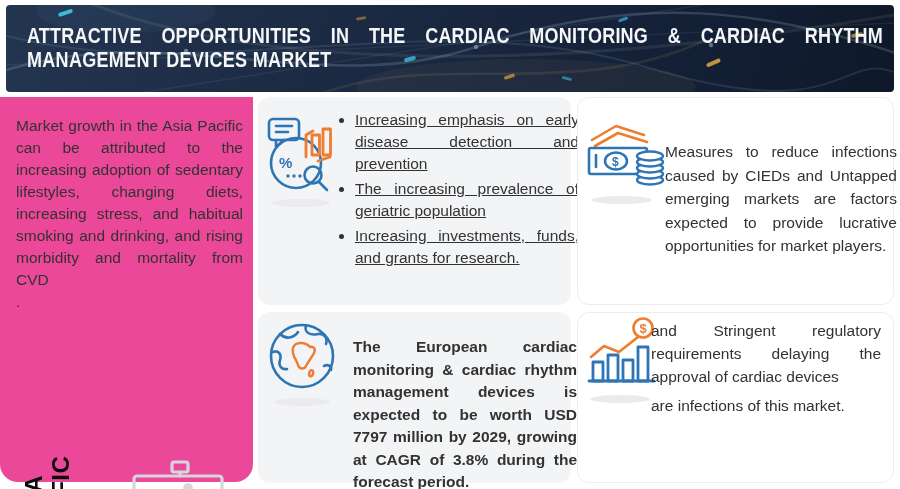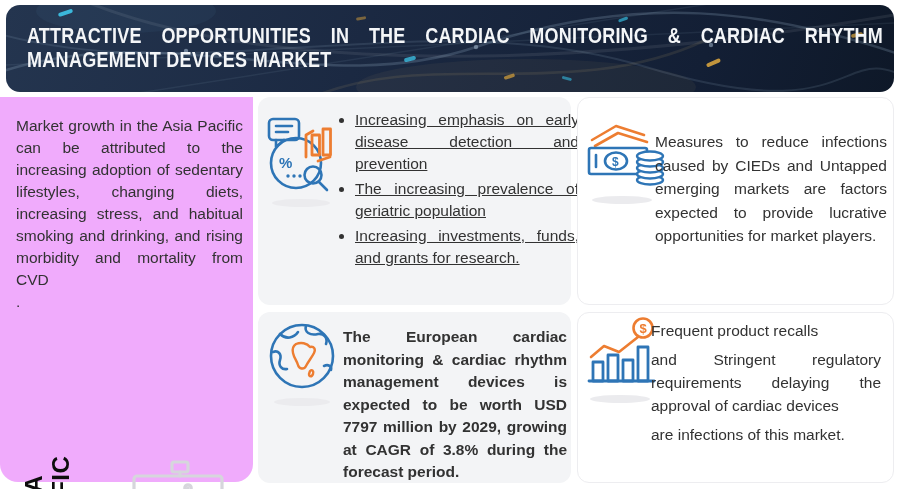--- a/index.html
+++ b/index.html
@@ -1,56 +1,56 @@
 <!DOCTYPE html>
 <html><head>
 <meta charset="utf-8">
 <style>
   html,body{margin:0;padding:0;background:#fff;}
   #page{position:relative;width:900px;height:489px;background:#ffffff;overflow:hidden;
         font-family:"Liberation Sans",sans-serif;color:#333;}
 
   
-  .hero{position:absolute;left:6px;top:5px;width:888px;height:87px;border-radius:14px;
+  .hero{position:absolute;left:6px;top:5px;width:888px;height:87px;border-radius:4px;
         background:linear-gradient(108deg,#24354f 0%,#1b2942 40%,#131f35 78%,#0e1828 100%);
         overflow:hidden;}
   .hero svg.net{position:absolute;inset:0;}
   .hero-title{position:absolute;left:21px;top:19px;width:856px;
               transform:scaleY(1.25);transform-origin:0 0;
               color:#f4f6f8;font-weight:bold;font-size:18px;line-height:19px;letter-spacing:.2px;}
   .hero-title .t1{text-align:justify;text-align-last:justify;white-space:normal;}
   .hero-title .t2{text-align:left;letter-spacing:.3px;}
 
   
   .panel{position:absolute;box-sizing:border-box;}
   .gray{background:#f3f4f6;border-radius:12px;}
   .white-card{background:#ffffff;border:1px solid #ededf0;border-radius:12px;}
 
   
-  .left-panel{left:0;top:97px;width:253px;height:385px;background:#f0abfc;
+  .left-panel{left:0;top:97px;width:253px;height:385px;background:#ec4899;
               border-radius:0 0 18px 18px;}
   .desc{position:absolute;left:16px;top:18px;width:227px;margin:0;
         font-size:15.5px;line-height:22px;text-align:justify;white-space:pre-line;color:#323232;}
   .region-label{position:absolute;left:-3px;top:370px;width:120px;height:75px;
                 transform:rotate(-90deg);transform-origin:center center;
                 font-size:24px;line-height:27px;font-weight:bold;color:#0d0d0d;
                 text-align:center;white-space:pre-line;letter-spacing:.5px;}
   .easel{position:absolute;left:125px;top:362px;}
 
   
   .mid-top{left:258px;top:97px;width:313px;height:208px;}
   .mid-bottom{left:258px;top:312px;width:313px;height:171px;}
   .icon-slot{position:absolute;}
   .icon-shadow{position:absolute;background:#ebebee;border-radius:50%;}
 
   ul.bullets{position:absolute;left:82px;top:12px;width:224px;margin:0;padding:0 0 0 15px;
              list-style:disc outside;}
   ul.bullets li{font-size:15.5px;line-height:22px;text-align:justify;color:#323232;margin:0 0 3px 0;text-decoration:underline;}
 
-  .body-text{position:absolute;margin:6px;font-size:15.5px;line-height:22.5px;
+  .body-text{position:absolute;margin:16px;font-size:15.5px;line-height:22.5px;
              text-align:justify;color:#323232;}
   .mid-bottom .body-text{left:79px;top:8px;width:224px;font-weight:bold;}
 
   
   .right-top{left:577px;top:97px;width:317px;height:208px;}
   .right-bottom{left:577px;top:312px;width:317px;height:171px;}
   .right-top .body-text{left:71px;top:26px;width:232px;line-height:23.5px;}
   .rb-text{position:absolute;left:73px;top:6px;width:230px;}
   .rb-text p{margin:0;font-size:15.5px;line-height:23px;color:#323232;}
   .rb-text p.just{text-align:justify;}
@@ -206,19 +206,18 @@
         <rect x="52" y="32" width="10" height="34"></rect>
       </g>
       <g fill="none" stroke="#ed7d31" stroke-width="2.6" stroke-linecap="round" stroke-linejoin="round">
         <polyline points="5,42 18,31 33,37 52,22"></polyline>
         <circle cx="57" cy="13" r="9.5"></circle>
       </g>
       <text x="53.5" y="18" font-family="Liberation Sans, sans-serif" font-size="13" font-weight="bold" fill="#ed7d31">$</text>
     </svg>
     <div class="icon-shadow" style="left:12px;top:82px;width:60px;height:8px;"></div>
     <div class="rb-text">
-      <p>Frequent product recalls</p>
       <p class="just">and Stringent regulatory requirements delaying the approval of cardiac devices</p>
       <p>are infections of this market.</p>
     </div>
   </section>
 
 </div>
 
 </body></html>

